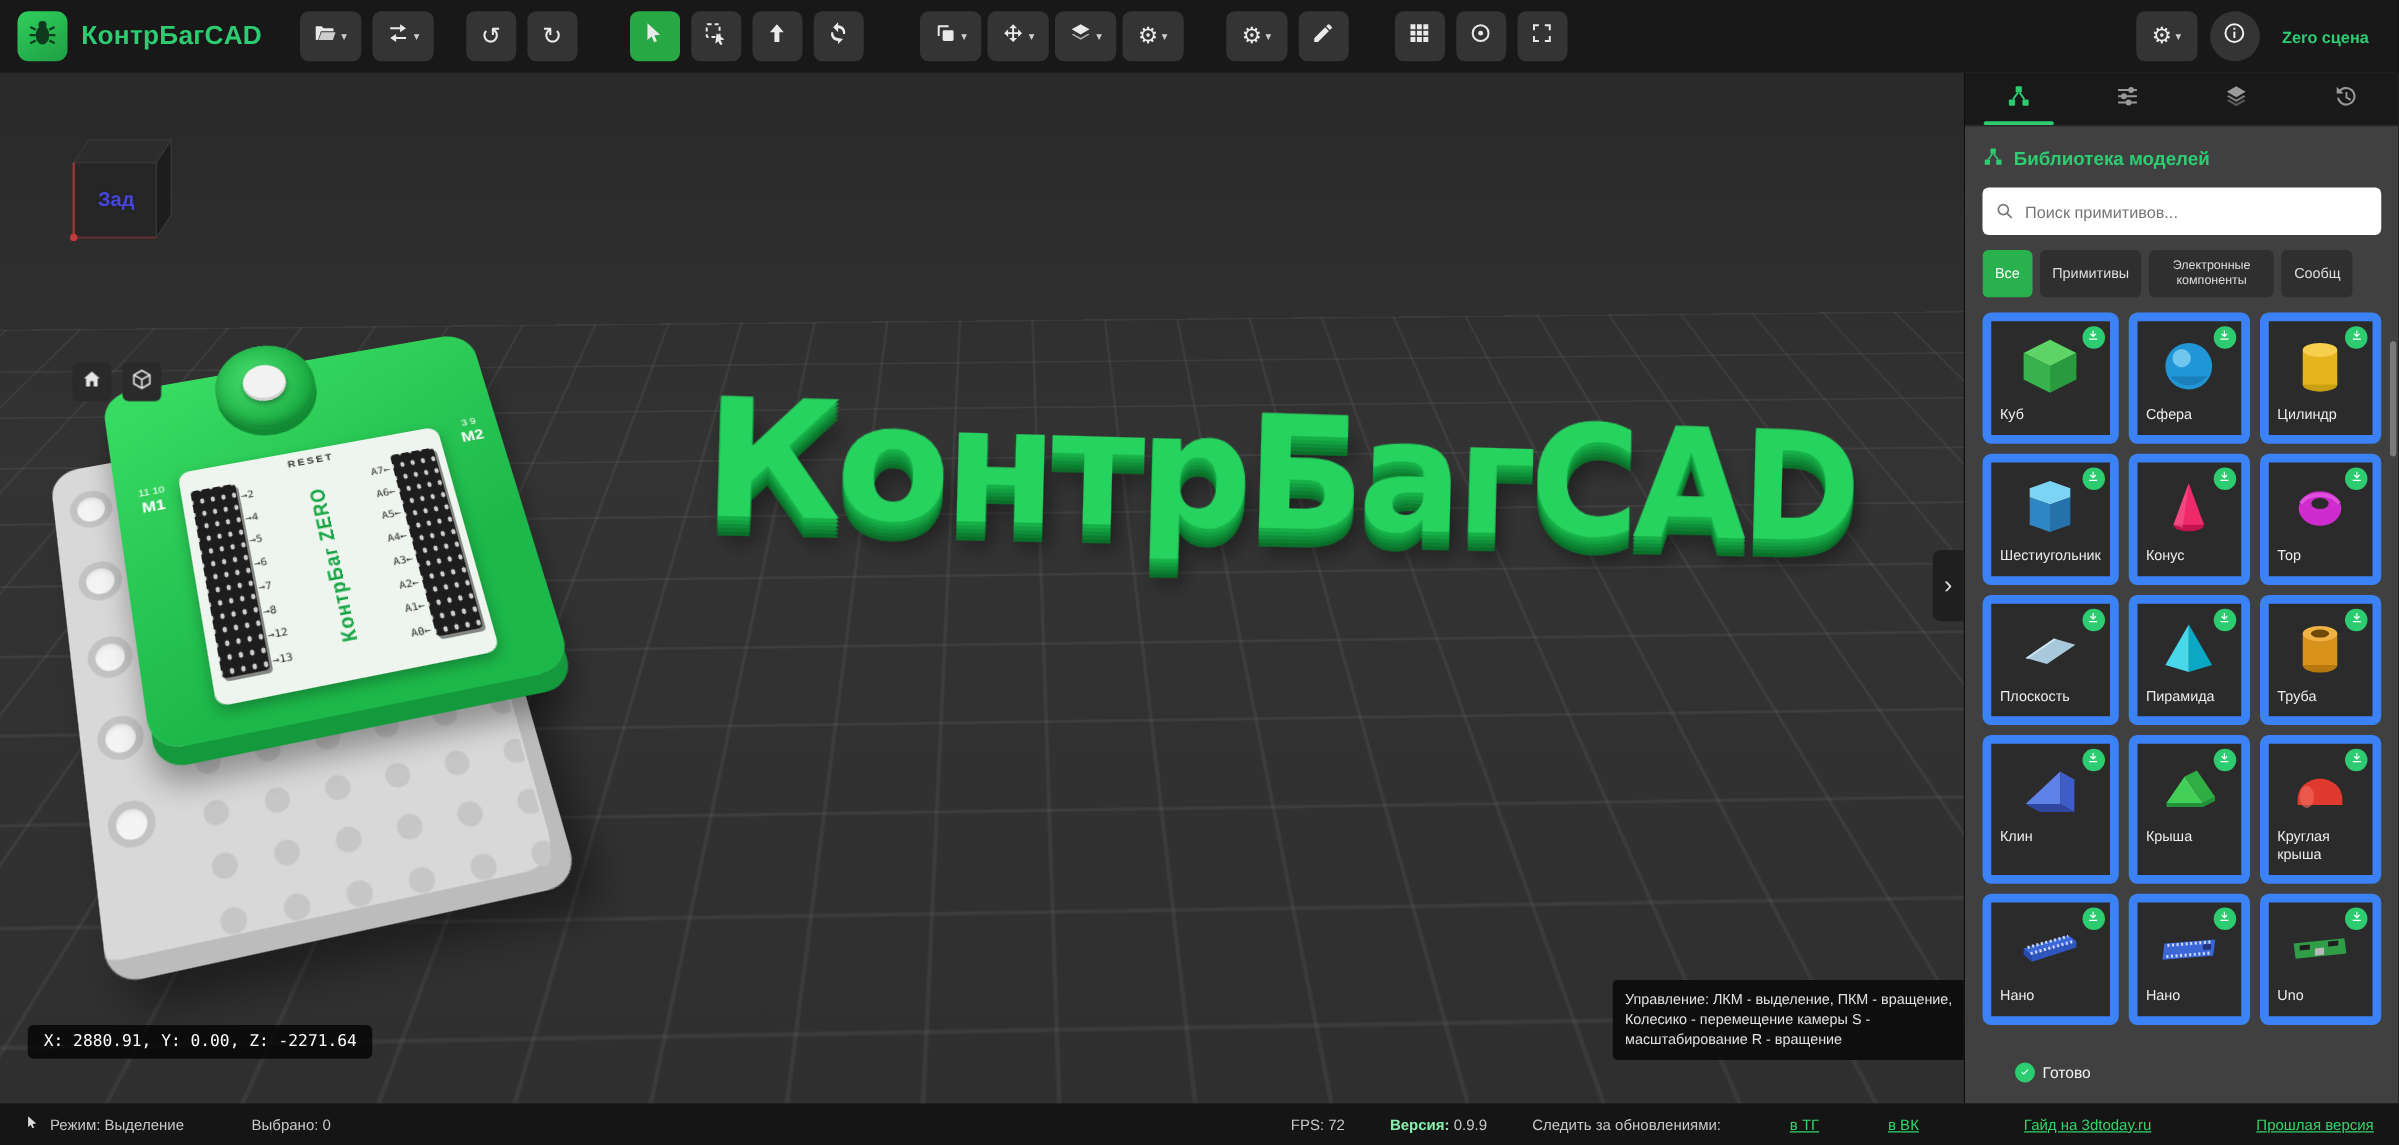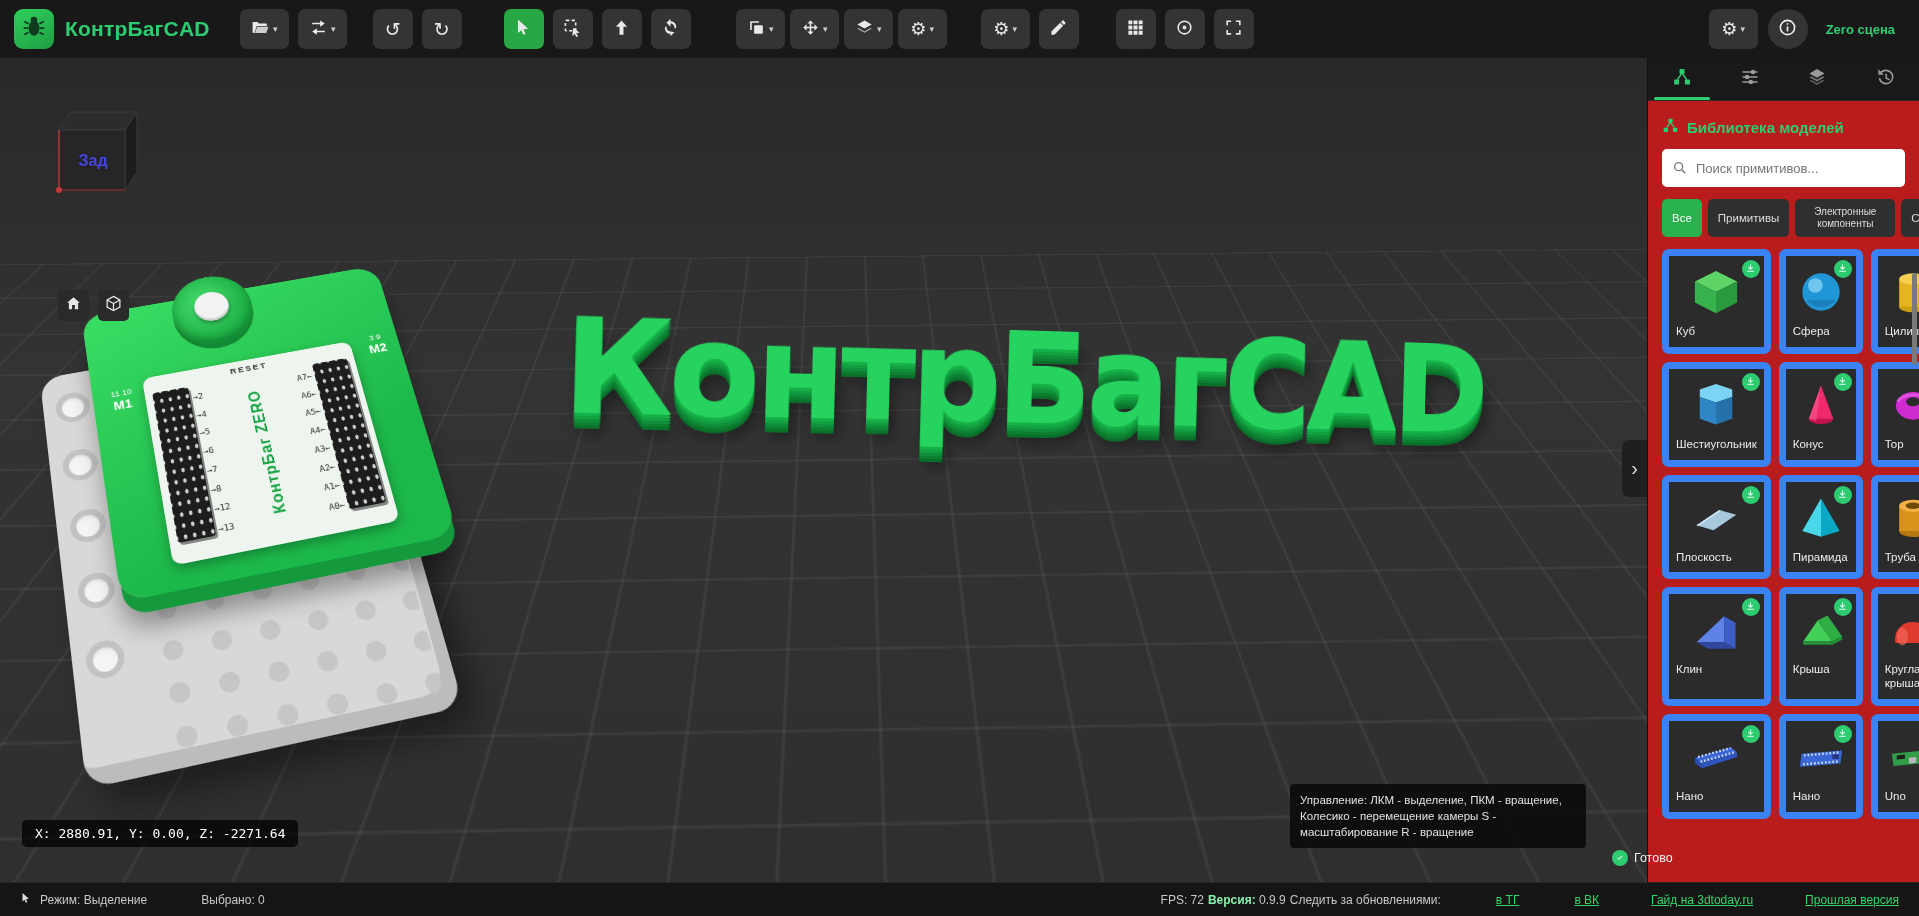--- a/index.html
+++ b/index.html
@@ -91,21 +91,21 @@
   .hint{position:absolute;left:1290px;top:726px;width:276px;background:rgba(12,12,12,.93);color:#e2e2e2;
     border-radius:4px;padding:8px 10px;font-size:11.5px;line-height:1.4;z-index:30;}
   .collapse-tab{position:absolute;right:0;top:382px;width:25px;height:57px;background:#1f1f1f;border-radius:7px 0 0 7px;
     display:flex;align-items:center;justify-content:center;color:#ddd;font-size:20px;cursor:pointer;z-index:20;}
   .toast{position:absolute;left:1612px;top:792px;display:flex;align-items:center;gap:6px;z-index:70;}
   .toast .tick{width:16px;height:16px;border-radius:50%;background:#2ecc71;display:flex;align-items:center;justify-content:center;flex:none;}
   .toast .tick svg{width:10px;height:10px;fill:#fff;}
   .toast .ttext{color:#f2f2f2;font-size:12.5px;}
 
   
-  .sidebar{width:272px;background:#b91c1c;position:relative;overflow:hidden;border-left:1px solid #111;box-sizing:border-box;}
+  .sidebar{width:348px;background:#404040;position:relative;overflow:hidden;border-left:1px solid #111;box-sizing:border-box;}
   .tabbar{height:42px;display:flex;background:#191919;border-bottom:1px solid #2c2c2c;}
   .tab{flex:1;display:flex;align-items:center;justify-content:center;color:#9a9a9a;cursor:pointer;position:relative;}
   .tab svg{width:20px;height:20px;}
   .tab.active{color:#2ecc71;}
   .tab.active::after{content:'';position:absolute;bottom:0;left:50%;transform:translateX(-50%);width:56px;height:3px;background:#2ecc71;border-radius:2px;}
   .sb-header{display:flex;align-items:center;gap:8px;margin:16px 14px 0;color:#2ecc71;font-size:15px;font-weight:bold;}
   .sb-header svg{width:17px;height:17px;color:#2ecc71;}
   .search{position:relative;margin:12px 14px 0;}
   .search svg{position:absolute;left:10px;top:11px;width:16px;height:16px;}
   .search input{width:100%;height:38px;box-sizing:border-box;border:none;border-radius:5px;background:#fff;
@@ -123,21 +123,21 @@
   .badge{position:absolute;top:4px;right:4px;width:18px;height:18px;border-radius:50%;background:#2ecc71;
     display:flex;align-items:center;justify-content:center;cursor:pointer;}
   .badge svg{width:11px;height:11px;fill:#fff;}
   .sb-thumb{position:absolute;right:2px;top:215px;width:5px;height:92px;border-radius:3px;background:#7a7a7a;cursor:pointer;}
 
   
   .statusbar{position:absolute;left:0;right:0;bottom:0;height:33px;background:#151515;border-top:1px solid #262626;
     display:flex;align-items:center;padding:0 20px;font-size:12px;color:#c7c7c7;z-index:60;}
   .sb-left{display:flex;align-items:center;gap:8px;}
   .sb-sel{margin-left:46px;}
-  .sb-right{margin-left:auto;display:flex;align-items:center;gap:4px;}
+  .sb-right{margin-left:auto;display:flex;align-items:center;gap:36px;}
   .ver b{color:#86efac;}
   .updates{display:flex;align-items:center;gap:7px;}
   .slink{color:#34d469;text-decoration:underline;cursor:pointer;margin-left:48px;}
 </style>
 </head>
 <body>
 
 <div class="app">
 
   <header class="toolbar">

